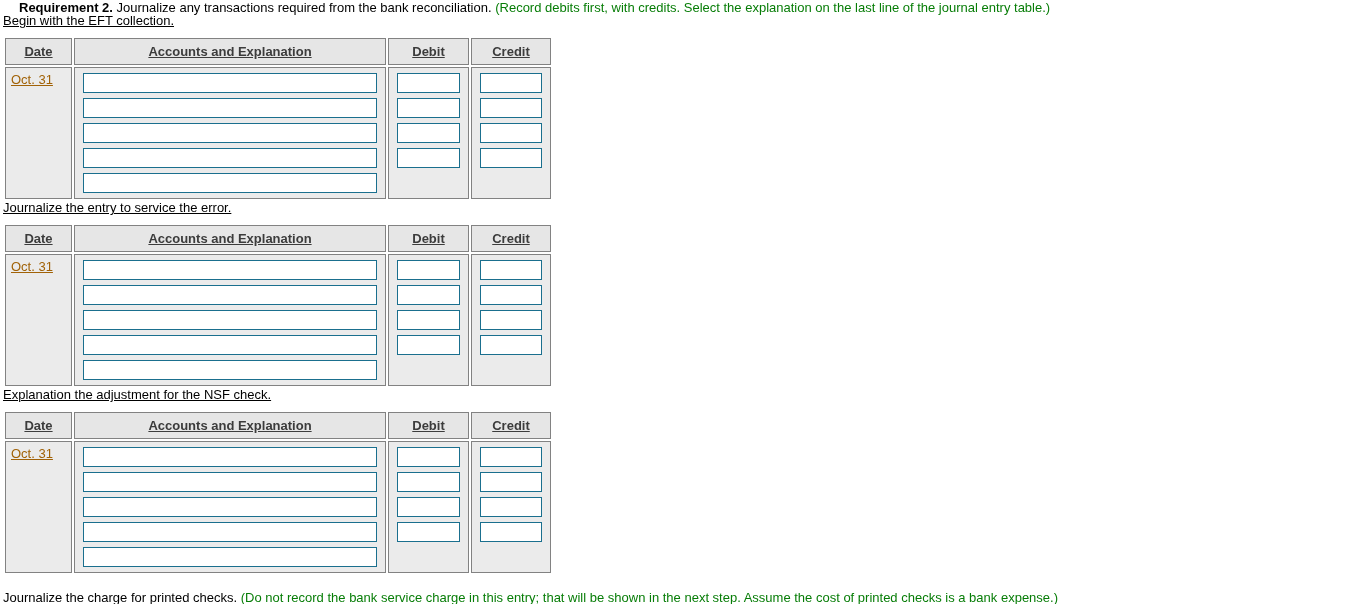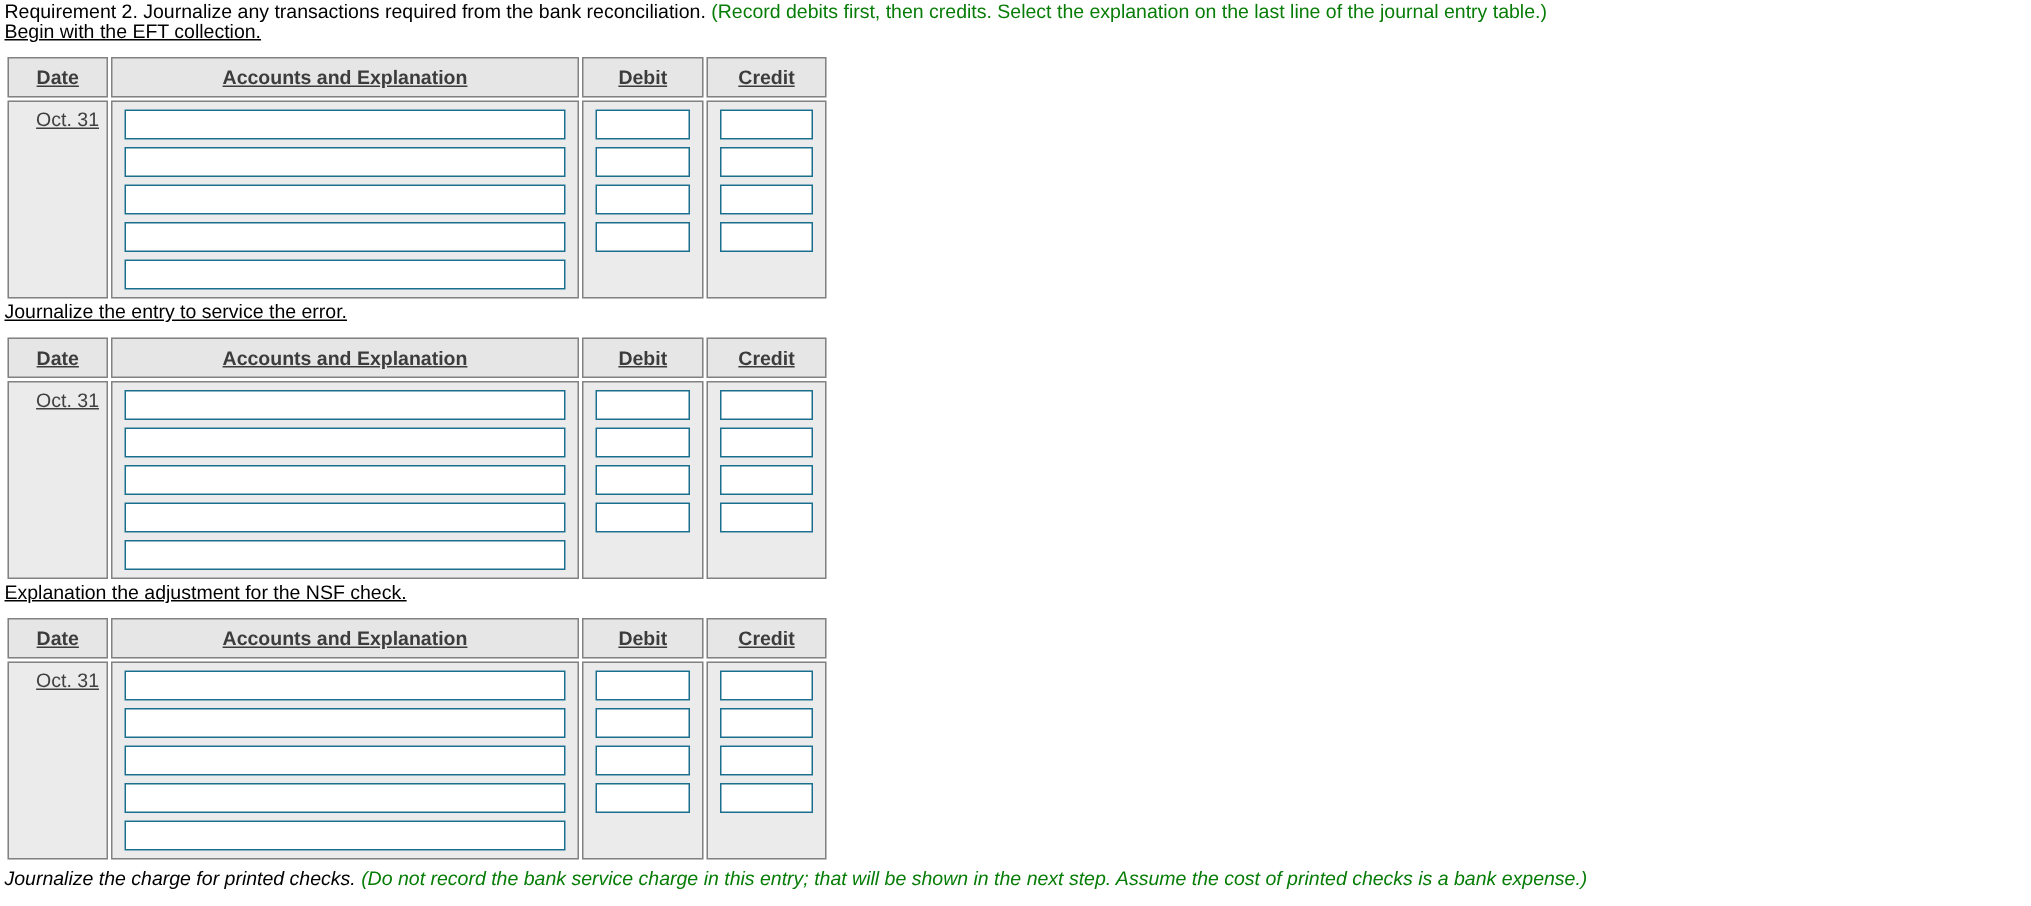--- a/index.html
+++ b/index.html
@@ -15,21 +15,21 @@
     font-size: 13px;
     color: #000000;
   }
   .page {
     padding: 1px 0 0 3px;
   }
   .reqline {
     line-height: 13px;
     white-space: nowrap;
   }
-  .req-label { font-weight: normal; }
+  .req-label { font-weight: bold; margin-left: 16px; }
   .hint { color: #077d07; }
   .instruction {
     margin-top: 0;
     line-height: 13px;
     text-decoration: underline;
   }
   table.journal {
     border-collapse: separate;
     border-spacing: 2px;
     table-layout: fixed;
@@ -54,54 +54,53 @@
     height: 23px;
     text-align: center;
     vertical-align: middle;
   }
   td.body-cell {
     background: #ebebeb;
     vertical-align: top;
     padding: 3px 0 1px 0;
   }
   td.date-cell {
-    text-align: right;
-    color: #404040;
+    text-align: left;
+    color: #a16207;
     padding-top: 7px;
     line-height: 13px;
   }
   .fld {
     display: block;
     box-sizing: border-box;
     width: calc(100% - 6px);
     height: 20px;
     margin: 0 3px 5px 3px;
     border: 1.5px solid #1a6f8e;
     border-radius: 0;
     background: #ffffff;
     padding: 0 3px;
     font-family: "Liberation Sans", sans-serif;
     font-size: 13px;
     color: #000000;
     outline: none;
   }
   .fld:last-child { margin-bottom: 0; }
   .cutline {
-    margin-top: 4px;
+    margin-top: 16px;
     line-height: 13px;
     white-space: nowrap;
-    font-style: italic;
   }
 </style>
 </head>
 <body>
 
 <div class="page">
 
-  <div class="reqline"><span class="req-label">Requirement 2.</span><span> Journalize any transactions required from the bank reconciliation. </span><span class="hint">(Record debits first, then credits. Select the explanation on the last line of the journal entry table.)</span></div>
+  <div class="reqline"><span class="req-label">Requirement 2.</span><span> Journalize any transactions required from the bank reconciliation. </span><span class="hint">(Record debits first, with credits. Select the explanation on the last line of the journal entry table.)</span></div>
 
   <div class="instruction">Begin with the EFT collection.</div>
   <table class="journal">
     <colgroup>
         <col class="c-date">
         <col class="c-acct">
         <col class="c-debit">
         <col class="c-credit">
       </colgroup>
     <thead>

